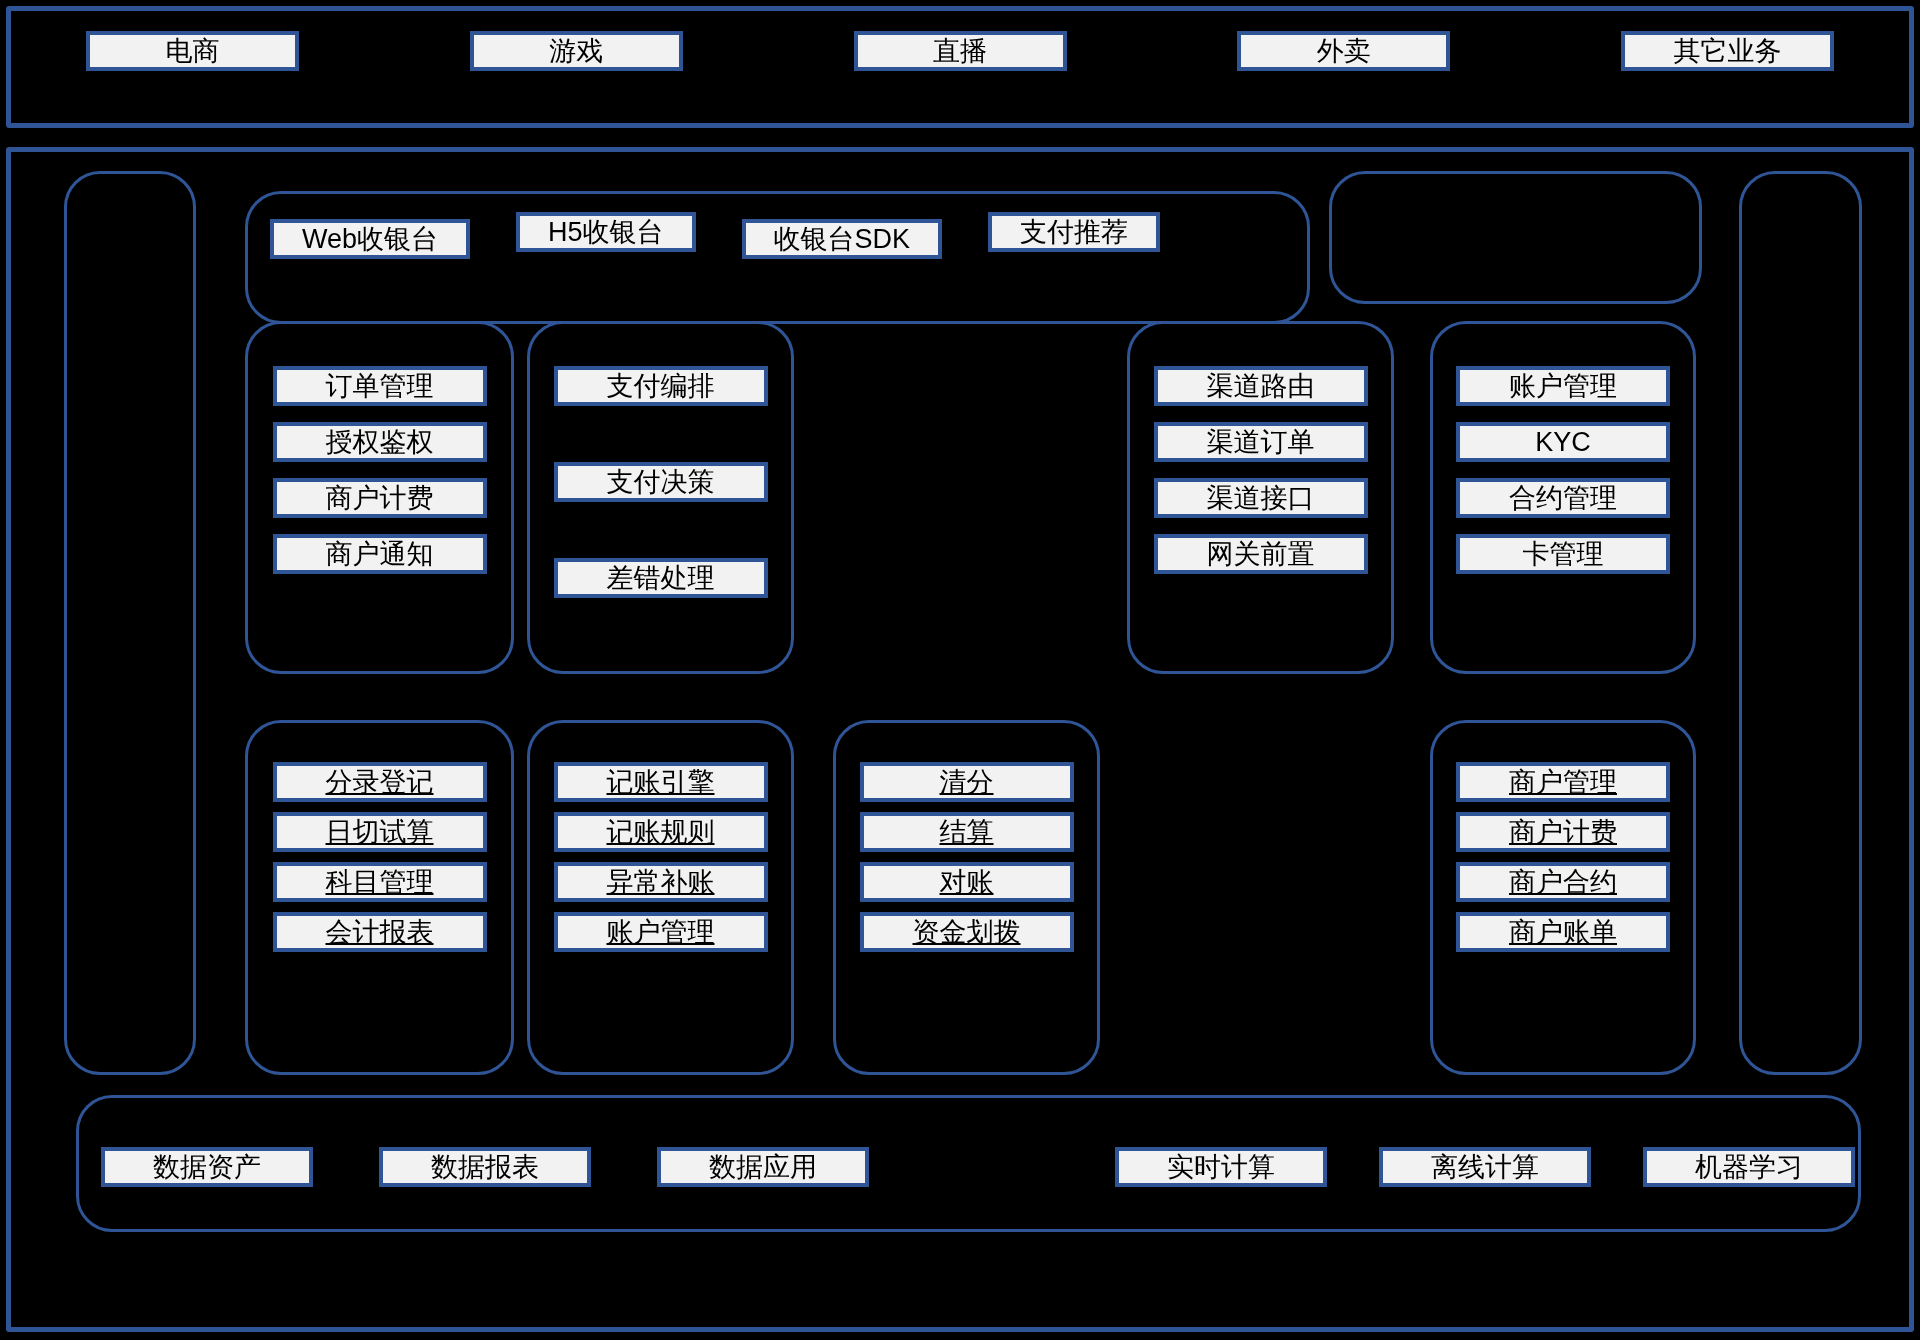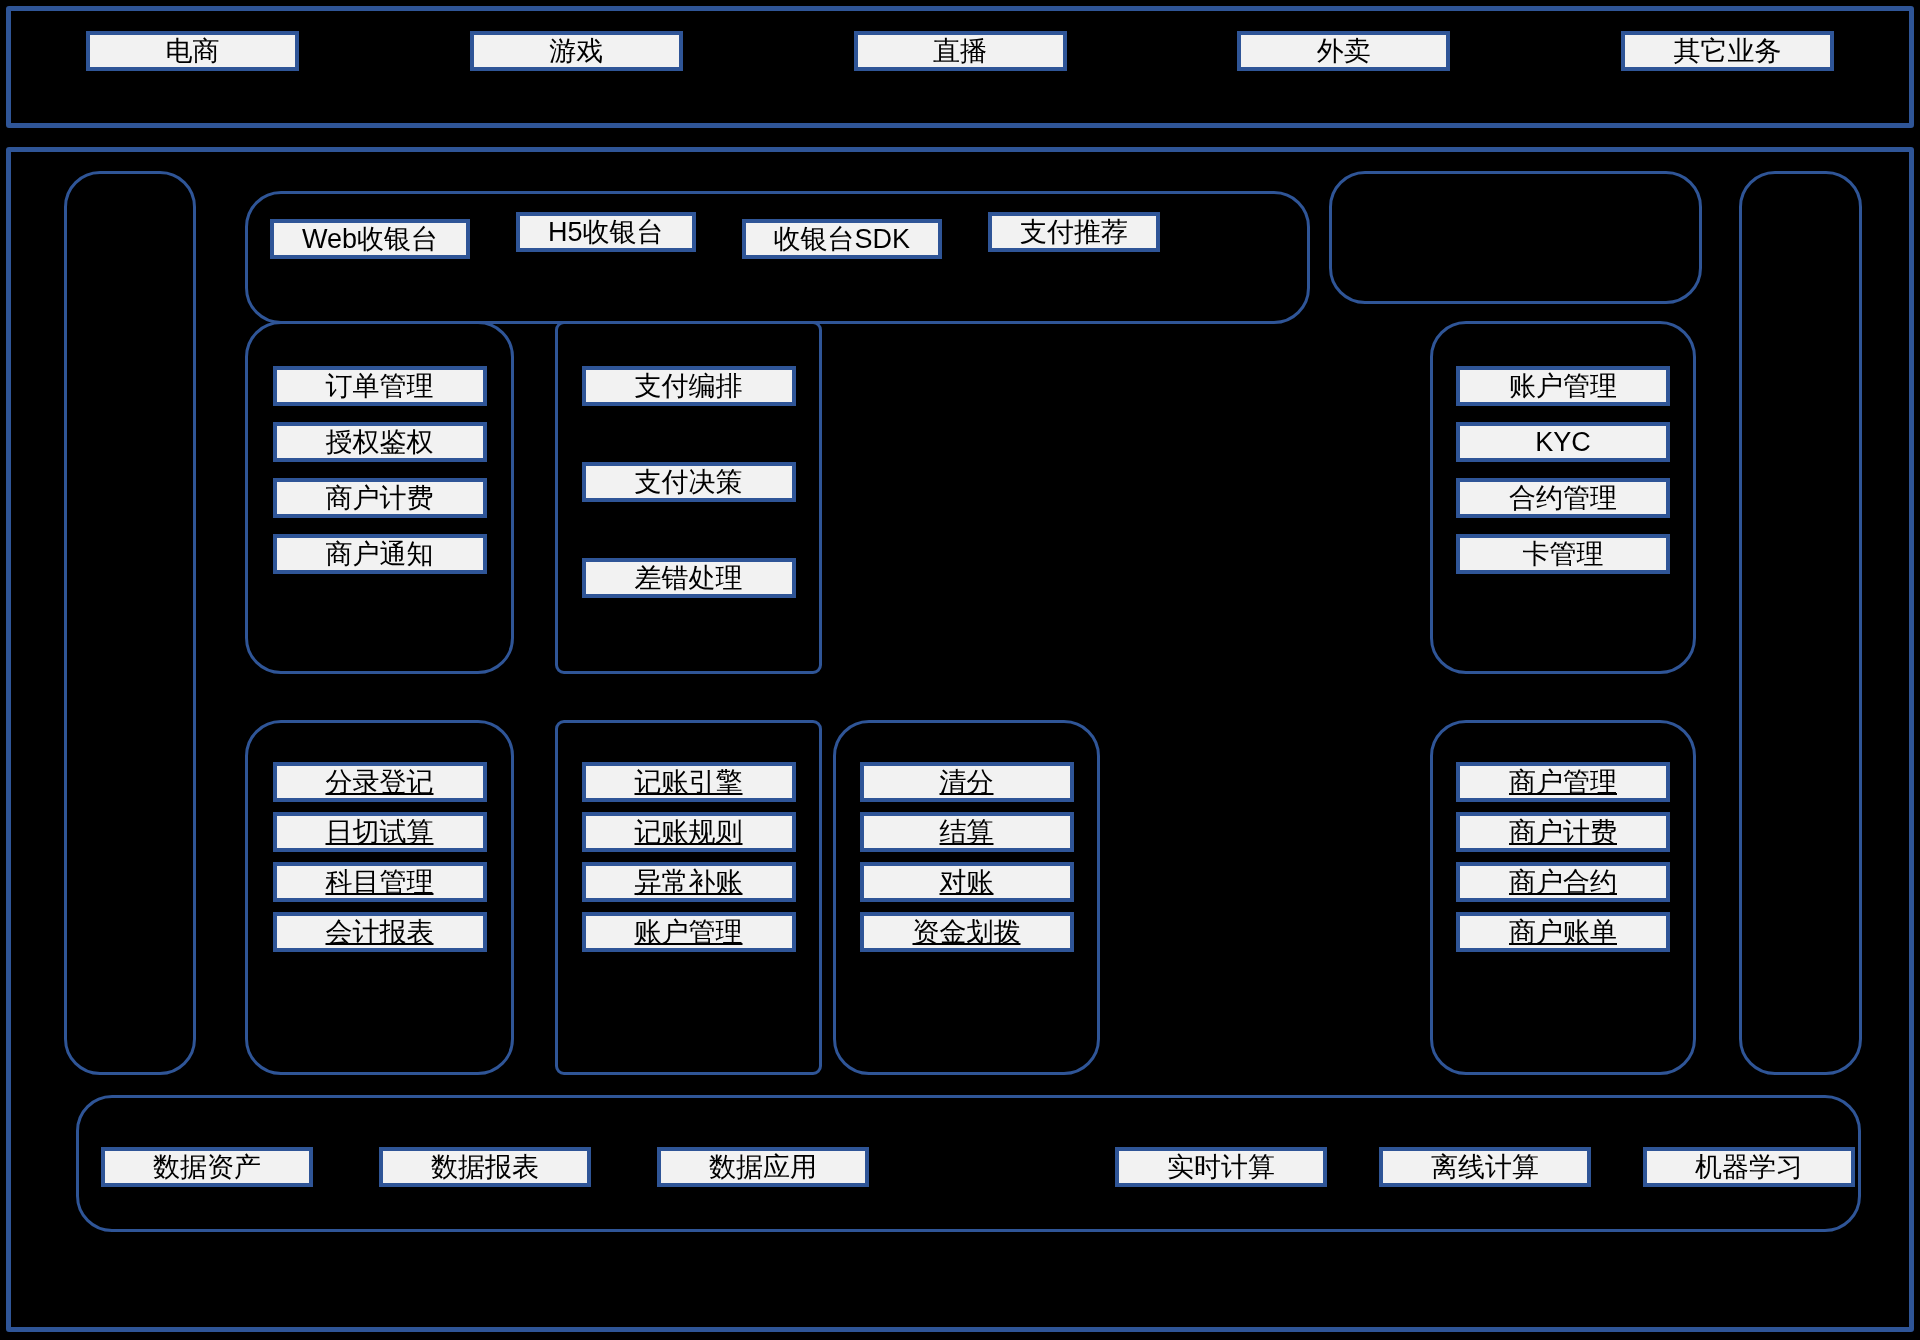--- a/index.html
+++ b/index.html
@@ -68,21 +68,21 @@
   .col {
     display: flex; flex-direction: column; align-items: center;
     padding-top: 42px; gap: 16px;
     height: 353px;
   }
   .col .wbox { width: 214px; }
   .col.spread { gap: 56px; }
   .row1 { top: 169px; }
   .row2 { top: 568px; height: 355px; padding-top: 39px; gap: 10px; text-decoration: underline; }
   .c1 { left: 234px;  width: 269px; }
-  .c2 { left: 544px;  width: 267px; border-radius: 9px; }
+  .c2 { left: 516px;  width: 267px; }
   .c3 { left: 822px;  width: 267px; }
   .c4 { left: 1116px; width: 267px; }
   .c5 { left: 1419px; width: 266px; }
   
   .band { left: 65px; top: 943px; width: 1785px; height: 137px; }
   .band-group { position: absolute; top: 49px; display: flex; }
   .band-group .wbox { width: 212px; }
   .band-left  { left: 22px;   gap: 66px; }
   .band-right { left: 1036px; gap: 52px; }
 </style>
@@ -127,20 +127,27 @@
         <div class="wbox">授权鉴权</div>
         <div class="wbox">商户计费</div>
         <div class="wbox">商户通知</div>
       </div>
     <div class="rounded col spread row1 c2">
 
     <div class="wbox">支付编排</div>
         <div class="wbox">支付决策</div>
         <div class="wbox">差错处理</div>
       </div>
+    <div class="rounded col row1 c4">
+
+    <div class="wbox">渠道路由</div>
+        <div class="wbox">渠道订单</div>
+        <div class="wbox">渠道接口</div>
+        <div class="wbox">网关前置</div>
+      </div>
     <div class="rounded col row1 c5">
 
     <div class="wbox">账户管理</div>
         <div class="wbox">KYC</div>
         <div class="wbox">合约管理</div>
         <div class="wbox">卡管理</div>
       </div>
 
     <div class="rounded col row2 c1">
 

